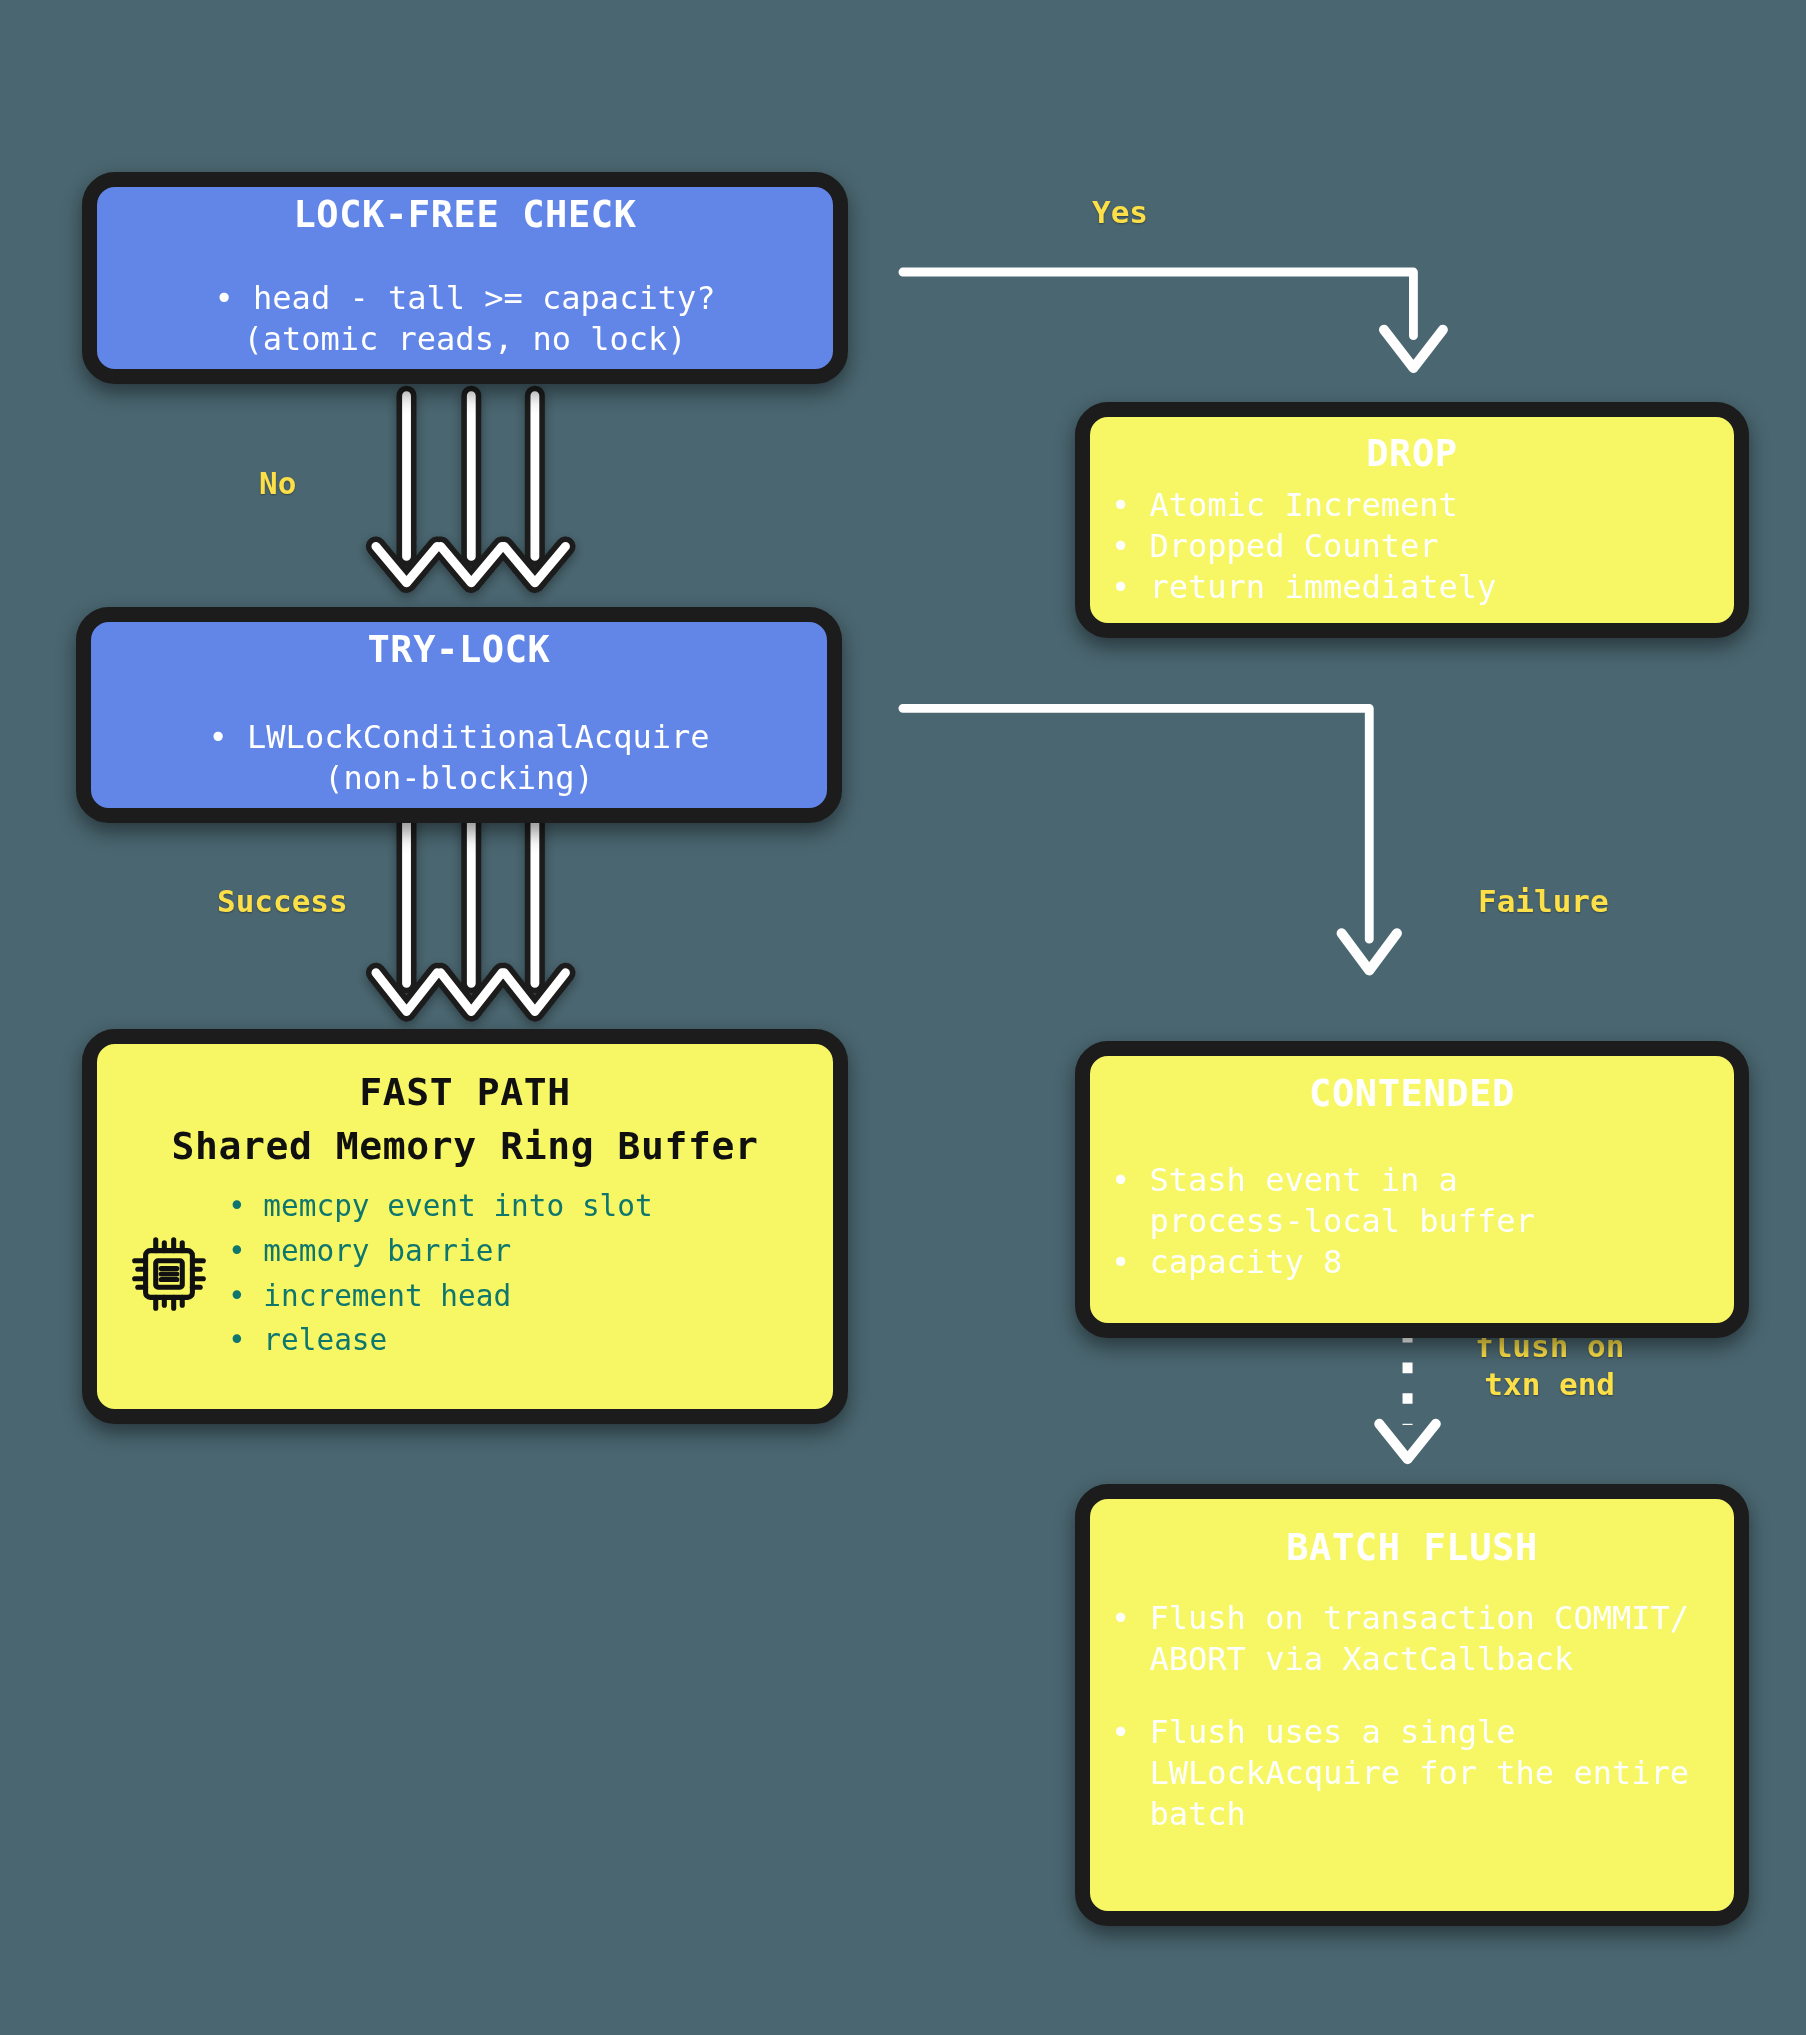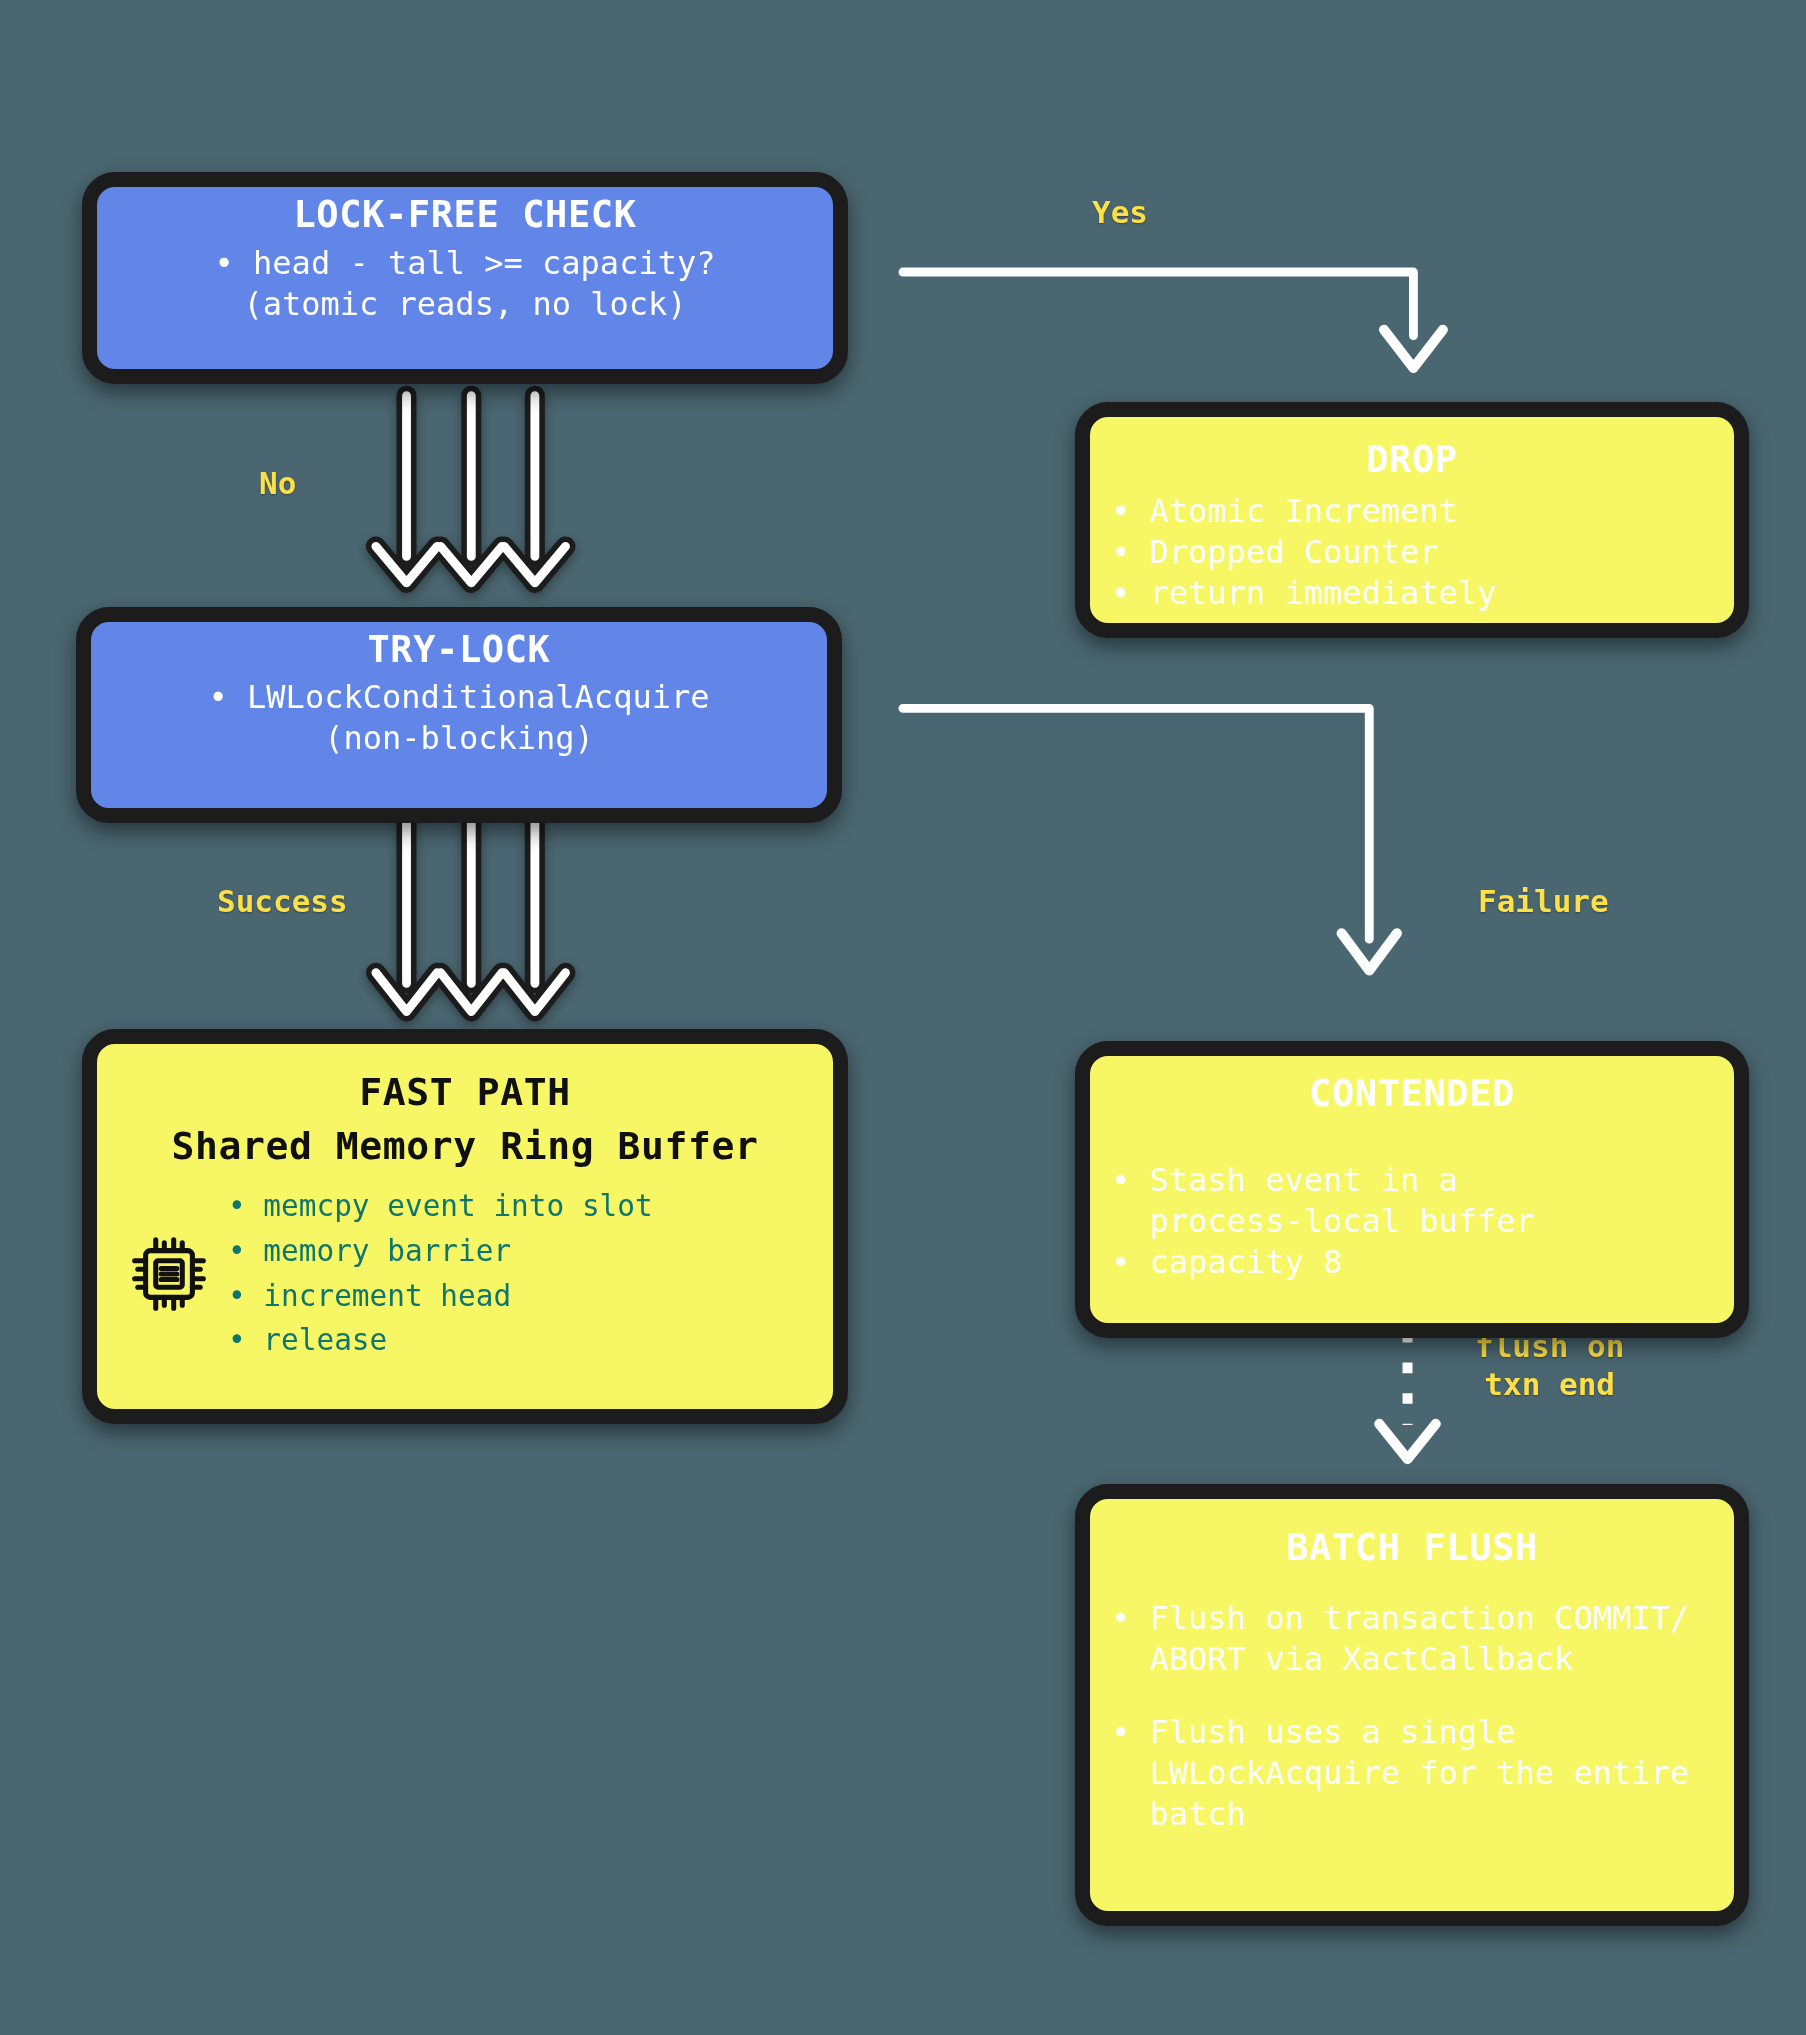--- a/index.html
+++ b/index.html
@@ -18,21 +18,21 @@
 
   
   .node {
     position: absolute;
     box-sizing: border-box;
     border: 15.3px solid #1c1c1c;
     border-radius: 33px;
     box-shadow: 0 8.2px 20px rgba(0,0,0,0.45);
     display: flex;
     flex-direction: column;
-    justify-content: flex-start;
+    justify-content: space-between;
   }
   .node.blue   { background: #6285e8; }
   .node.yellow { background: #f7f765; }
 
   
   .node-title {
     text-align: center;
     font-weight: bold;
     letter-spacing: 0.6px;
     line-height: 1.05;
@@ -207,21 +207,21 @@
       <div class="fastpath-list">
         <div class="bullet-line">• memcpy event into slot</div>
         <div class="bullet-line">• memory barrier</div>
         <div class="bullet-line">• increment head</div>
         <div class="bullet-line">• release</div>
       </div>
     </div>
   </div>
 
   <div class="node yellow" style="left:1075px; top:402px; width:674px; height:236px; padding:10.6px 21px; justify-content:flex-start;">
-    <div class="node-title title-light" style="font-size:37px; margin-top:13px; margin-bottom:11.8px;">DROP</div>
+    <div class="node-title title-light" style="font-size:37px; margin-top:7px; margin-bottom:11.8px;">DROP</div>
     <div class="node-lines lines-left body-light" style="font-size:32px;">
       <div class="bullet-line">• Atomic Increment</div>
       <div class="bullet-line">• Dropped Counter</div>
       <div class="bullet-line">• return immediately</div>
     </div>
   </div>
 
   <div class="node yellow" style="left:1075px; top:1041px; width:674px; height:297px; padding:10.6px 21px; justify-content:flex-start;gap:36px;">
     <div class="node-title title-light" style="font-size:37px; margin-top:8.2px; margin-bottom:10.6px;">CONTENDED</div>
     <div class="node-lines lines-left body-light" style="font-size:32px;">

